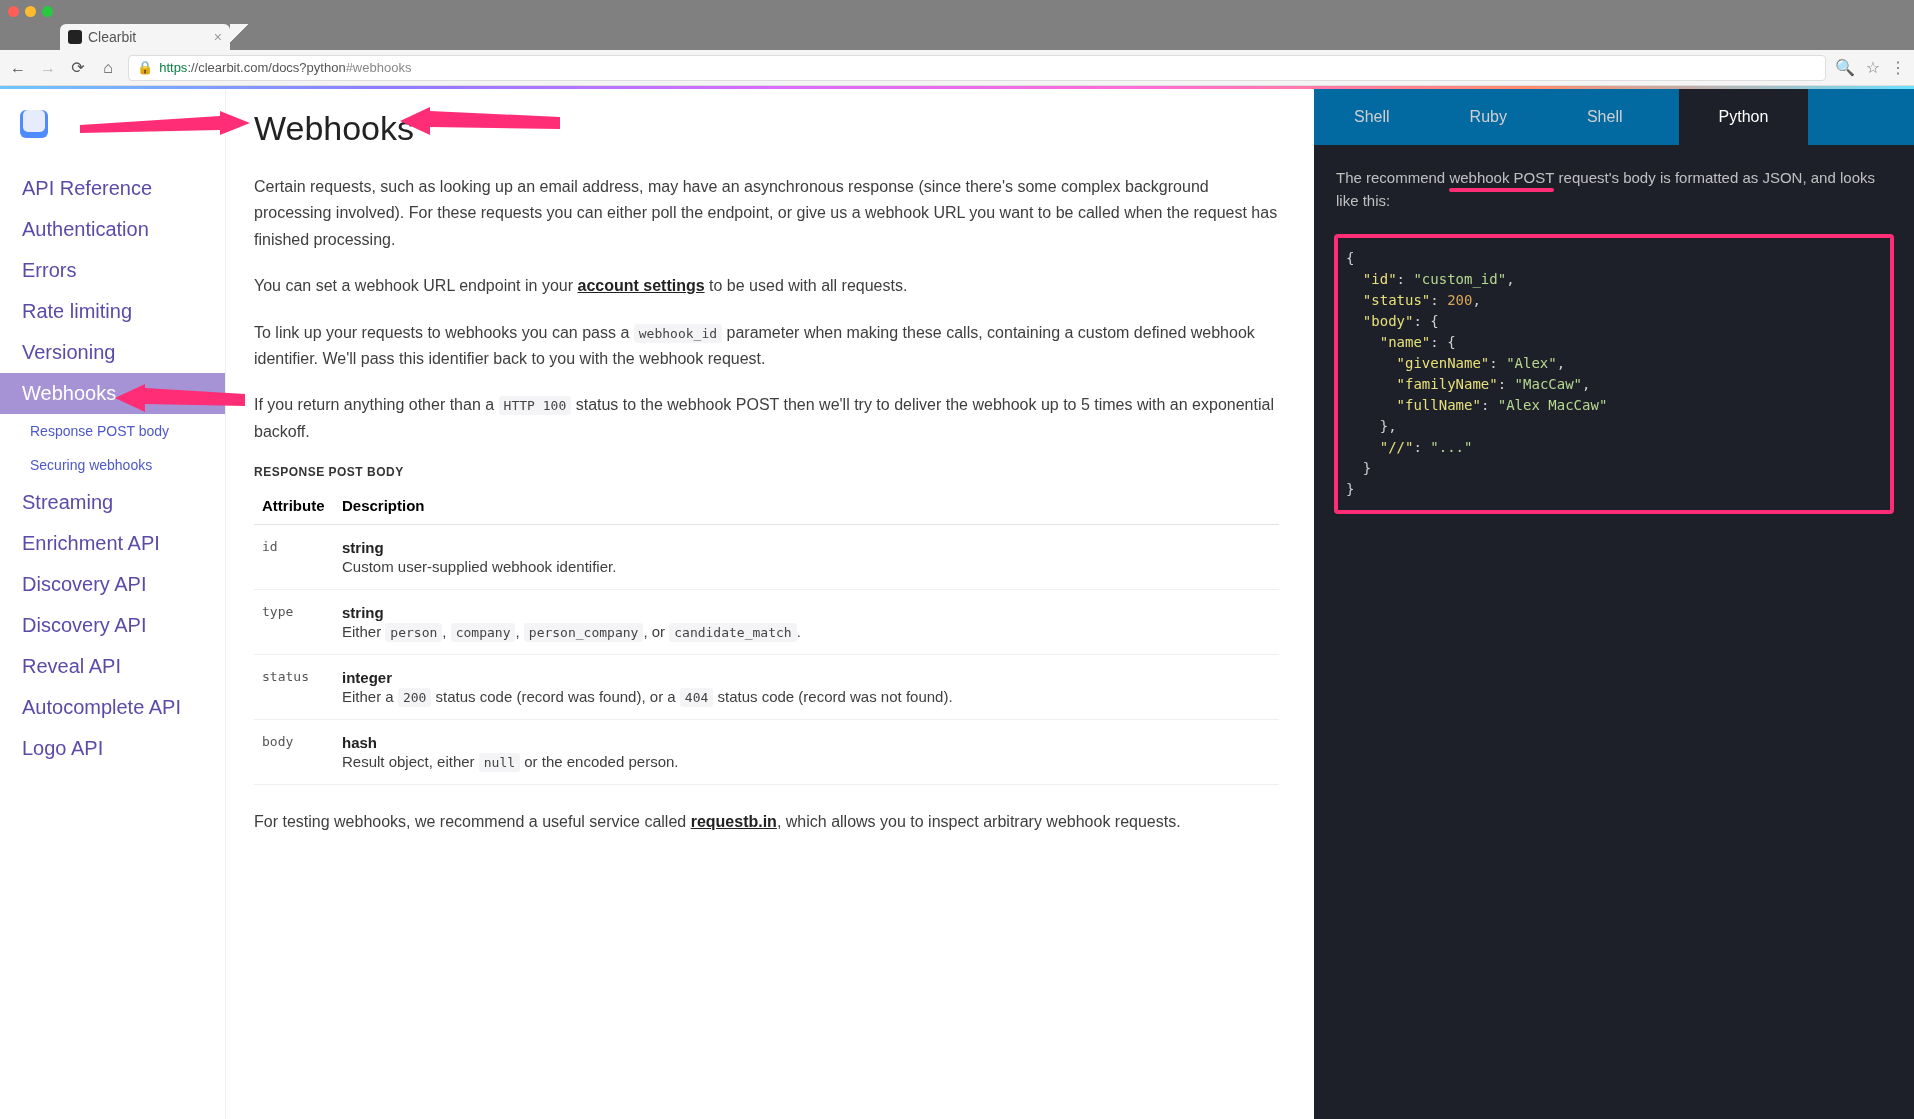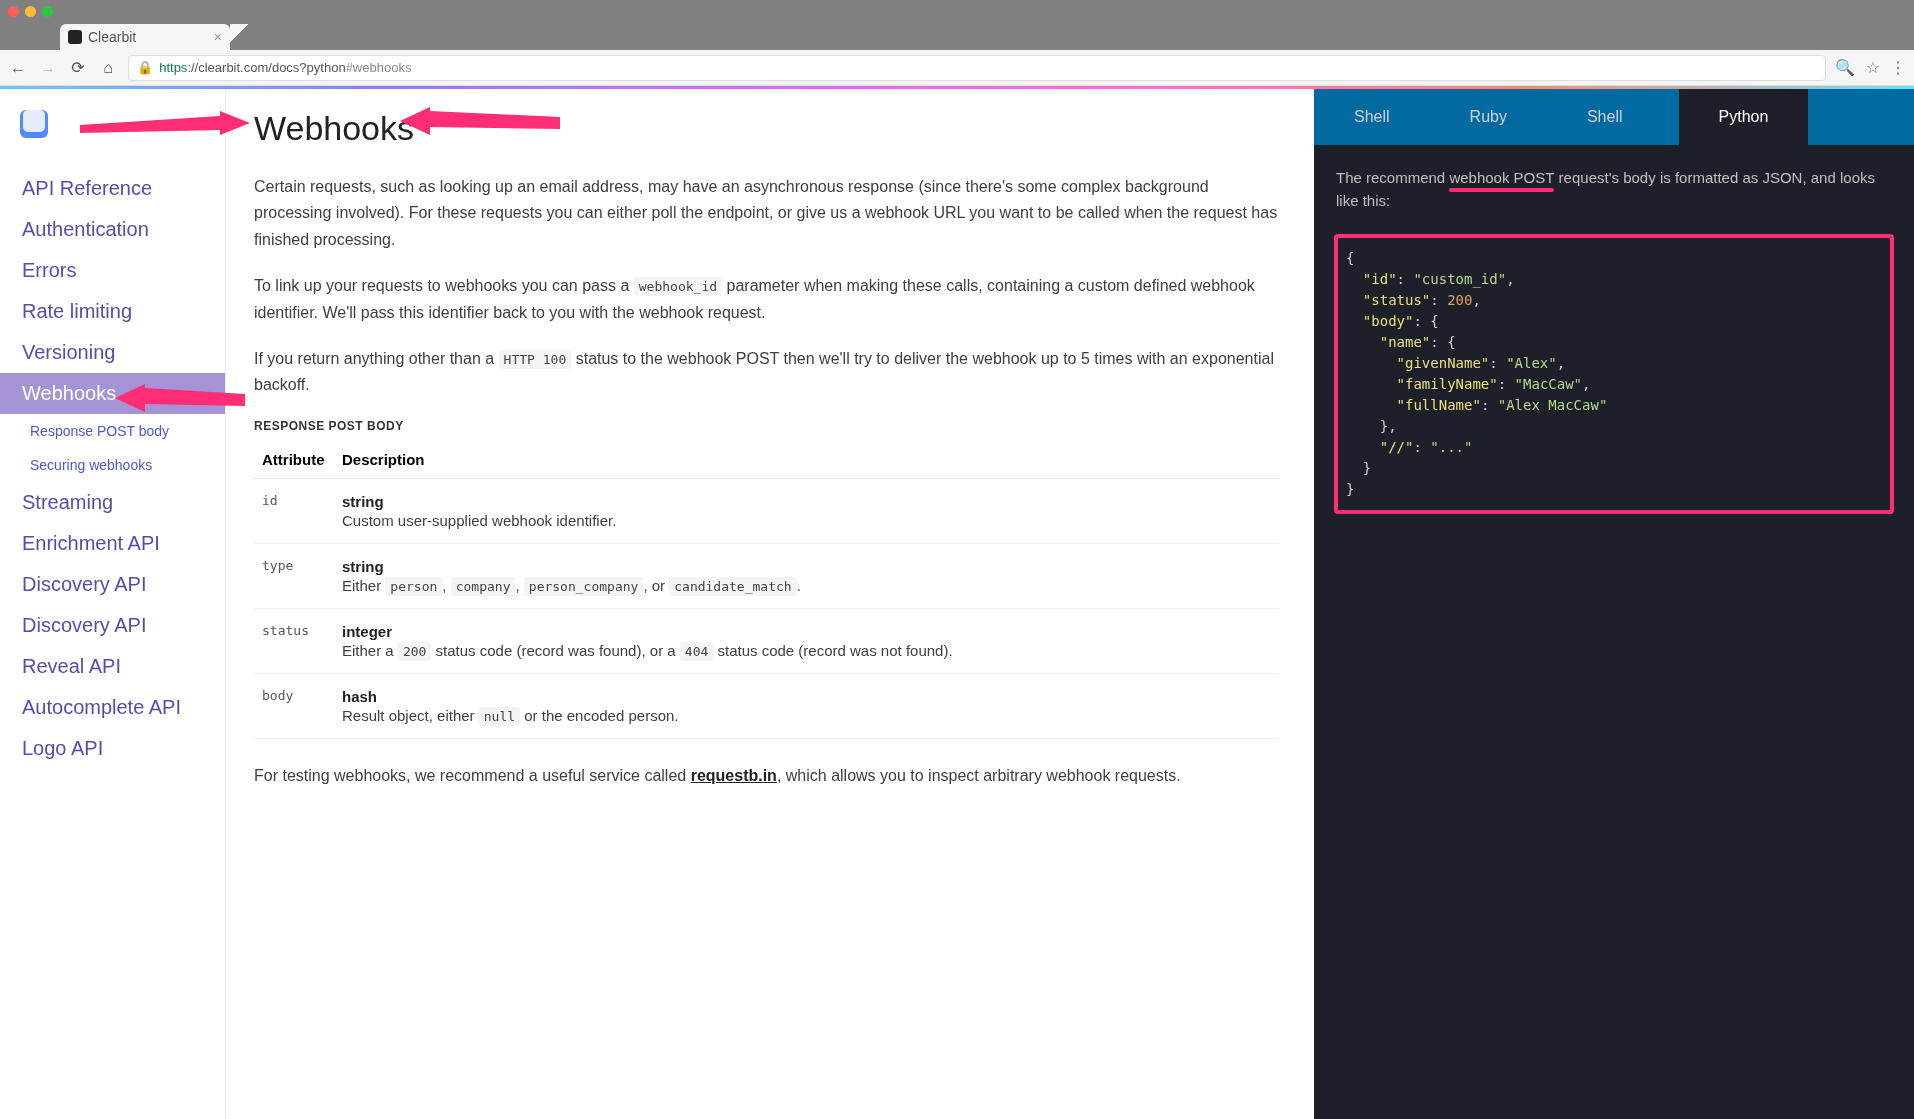--- a/index.html
+++ b/index.html
@@ -129,20 +129,23 @@
           <div class="side-item">Discovery API</div>
           <div class="side-item">Reveal API</div>
           <div class="side-item">Autocomplete API</div>
           <div class="side-item">Logo API</div>
         </div>
   </div>
 
   <div class="content">
     <h1>Webhooks</h1>
     <p>Certain requests, such as looking up an email address, may have an asynchronous response (since there's some complex background processing involved). For these requests you can either poll the endpoint, or give us a webhook URL you want to be called when the request has finished processing.</p>
+    <p>
+      <span>You can set a webhook URL endpoint in your </span><a class="linkish">account settings</a><span> to be used with all requests.</span>
+    </p>
     <p>
       <span>To link up your requests to webhooks you can pass a </span><code class="inline">webhook_id</code><span> parameter when making these calls, containing a custom defined webhook identifier. We'll pass this identifier back to you with the webhook request.</span>
     </p>
     <p>
       <span>If you return anything other than a </span><code class="inline">HTTP 100</code><span> status to the webhook POST then we'll try to deliver the webhook up to 5 times with an exponential backoff.</span>
     </p>
 
     <div class="section-sub">RESPONSE POST BODY</div>
     <table class="attr-table">
       <thead>

